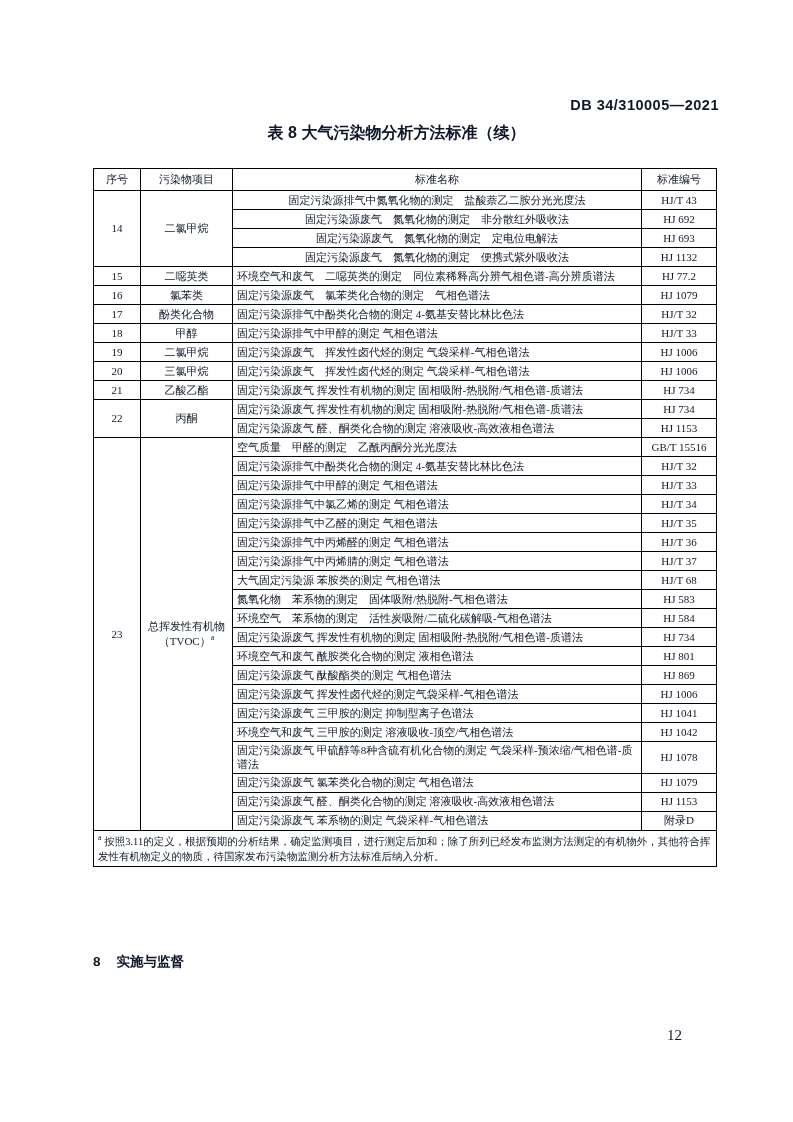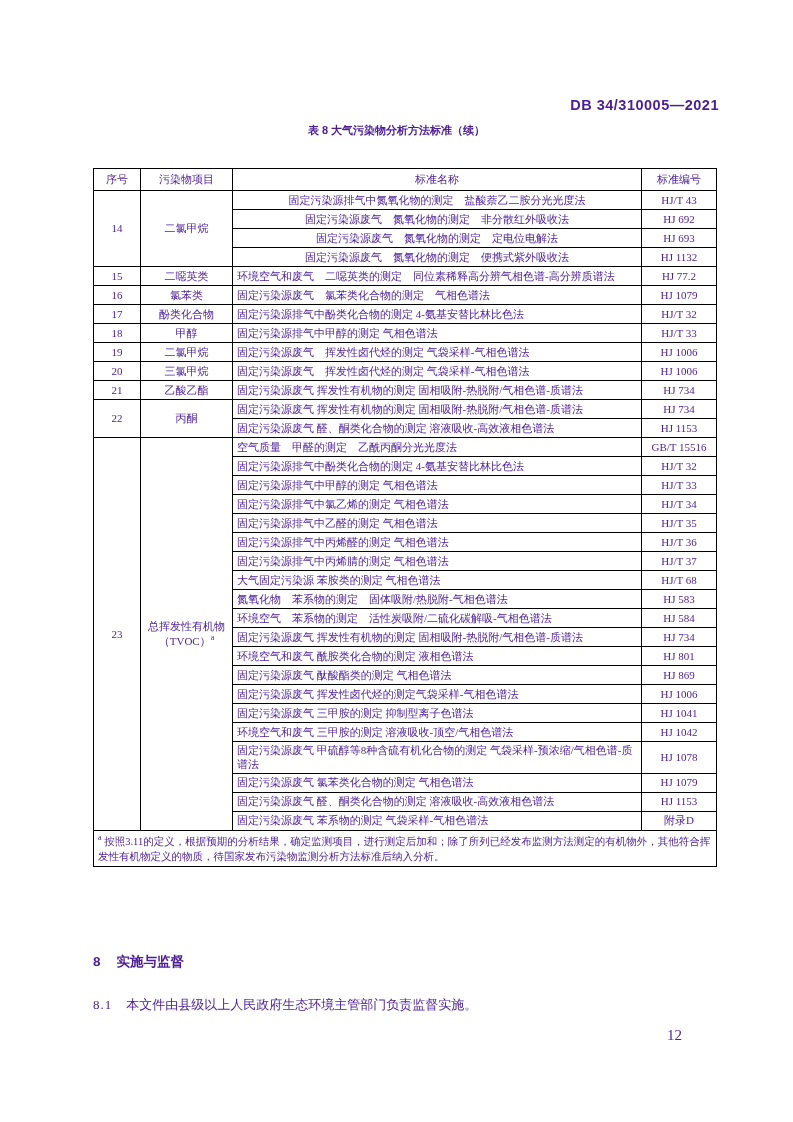--- a/index.html
+++ b/index.html
@@ -3,42 +3,42 @@
 <meta charset="utf-8">
 <style>
   * { margin: 0; padding: 0; box-sizing: border-box; }
   html, body { background: #888; }
   .page {
     position: relative;
     width: 793px;
     height: 1122px;
     background: #ffffff;
     font-family: "Liberation Serif", "DejaVu Serif", serif;
-    color: #4c1d95;
+    color: #0f172a;
     margin: 0 auto;
     overflow: hidden;
   }
   .doc-number {
     position: absolute;
     top: 97px;
     right: 74px;
     font-family: "Liberation Sans", "DejaVu Sans", sans-serif;
     font-weight: bold;
     font-size: 14.5px;
     letter-spacing: 0.5px;
   }
   .table-title {
     position: absolute;
     top: 123px;
     left: 0;
     width: 100%;
     text-align: center;
     font-family: "Liberation Sans", "DejaVu Sans", sans-serif;
     font-weight: bold;
-    font-size: 11px;
+    font-size: 16px;
   }
   table.std-table {
     position: absolute;
     top: 156px;
     left: 93px;
     width: 623px;
     border-collapse: collapse;
     table-layout: fixed;
     border: 1.5px solid #000;
     font-size: 11px;
@@ -274,19 +274,16 @@
           <td colspan="4" class="c-footnote"><sup>a</sup> 按照3.11的定义，根据预期的分析结果，确定监测项目，进行测定后加和；除了所列已经发布监测方法测定的有机物外，其他符合挥发性有机物定义的物质，待国家发布污染物监测分析方法标准后纳入分析。</td>
         </tr>
       </tbody>
   </table>
 
 
   <div class="section-heading">
     <span class="sec-num">8</span><span>实施与监督</span>
   </div>
 
-  <div class="para para-81">
-    <span class="clause-num">8.1</span><span>本文件由县级以上人民政府生态环境主管部门负责监督实施。</span>
-  </div>
 
   <div class="page-number">12</div>
 
 </div>
 
 </body></html>

